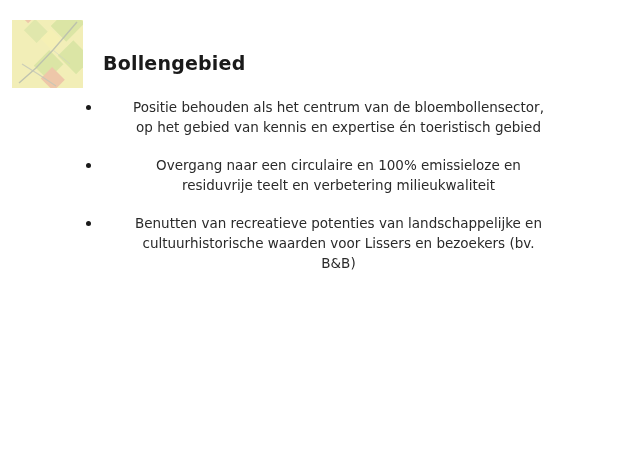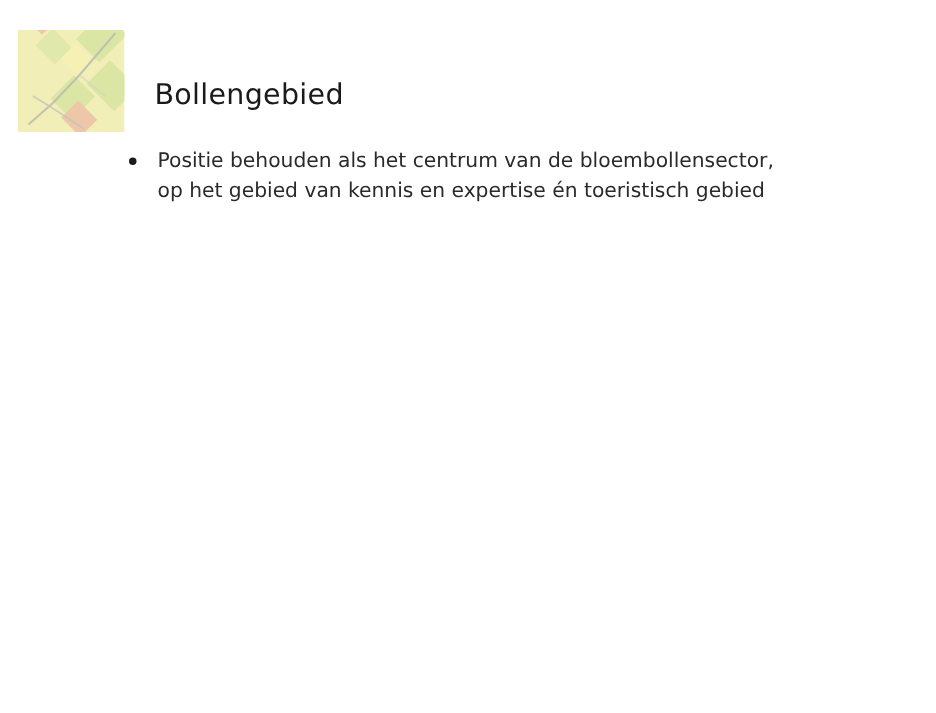--- a/index.html
+++ b/index.html
@@ -30,37 +30,38 @@
     display: block;
     width: 100%;
     height: 100%;
   }
   .slide-title {
     position: absolute;
     left: 103px;
     top: 52px;
     font-size: 19px;
     line-height: 22px;
-    font-weight: 400;
+    font-weight: 700;
     color: #1a1a1a;
     letter-spacing: 0.2px;
   }
   .bullet-list {
     position: absolute;
     left: 86px;
     top: 97px;
     width: 486px;
     margin: 0;
     padding: 0;
     list-style: none;
   }
   .bullet-item {
     display: flex;
     align-items: flex-start;
     margin: 0 0 18px 0;
+    text-align: center;
   }
   .bullet-marker {
     flex: 0 0 auto;
     width: 5px;
     height: 5px;
     border-radius: 50%;
     background: #1a1a1a;
     margin: 8px 14px 0 0;
   }
   .bullet-text {
@@ -98,18 +99,29 @@
   <div class="slide-title">Bollengebied</div>
 
   <ul class="bullet-list">
 
       <li class="bullet-item">
         <span class="bullet-marker"></span>
         <span class="bullet-text">Positie behouden als het centrum van de bloembollensector,
 op het gebied van kennis en expertise én toeristisch gebied</span>
       </li>
 
+      <li class="bullet-item">
+        <span class="bullet-marker"></span>
+        <span class="bullet-text">Overgang naar een circulaire en 100% emissieloze en
+residuvrije teelt en verbetering milieukwaliteit</span>
+      </li>
 
 
+      <li class="bullet-item">
+        <span class="bullet-marker"></span>
+        <span class="bullet-text">Benutten van recreatieve potenties van landschappelijke en
+cultuurhistorische waarden voor Lissers en bezoekers (bv.
+B&amp;B)</span>
+      </li>
 
     </ul>
 
 </div>
 
 </body></html>

